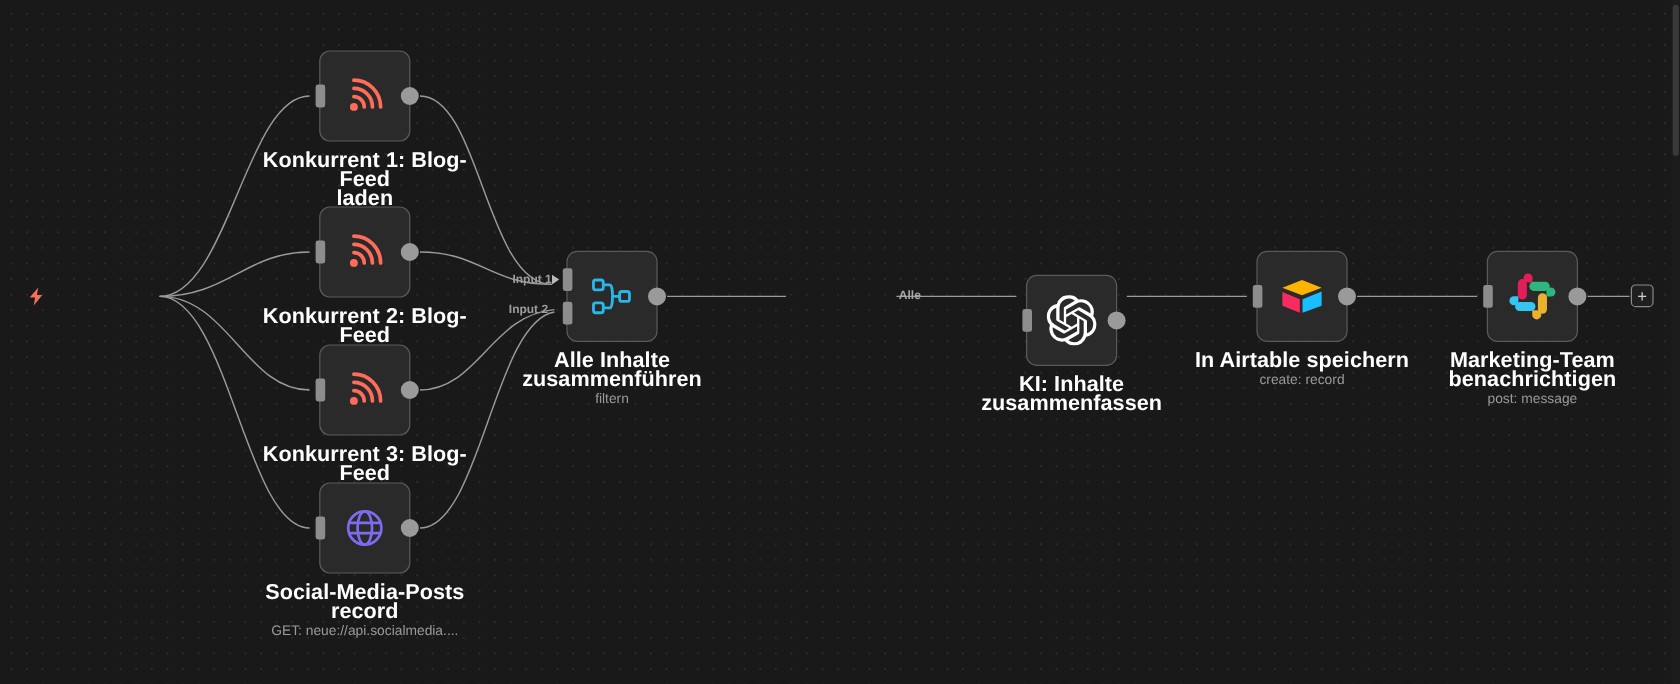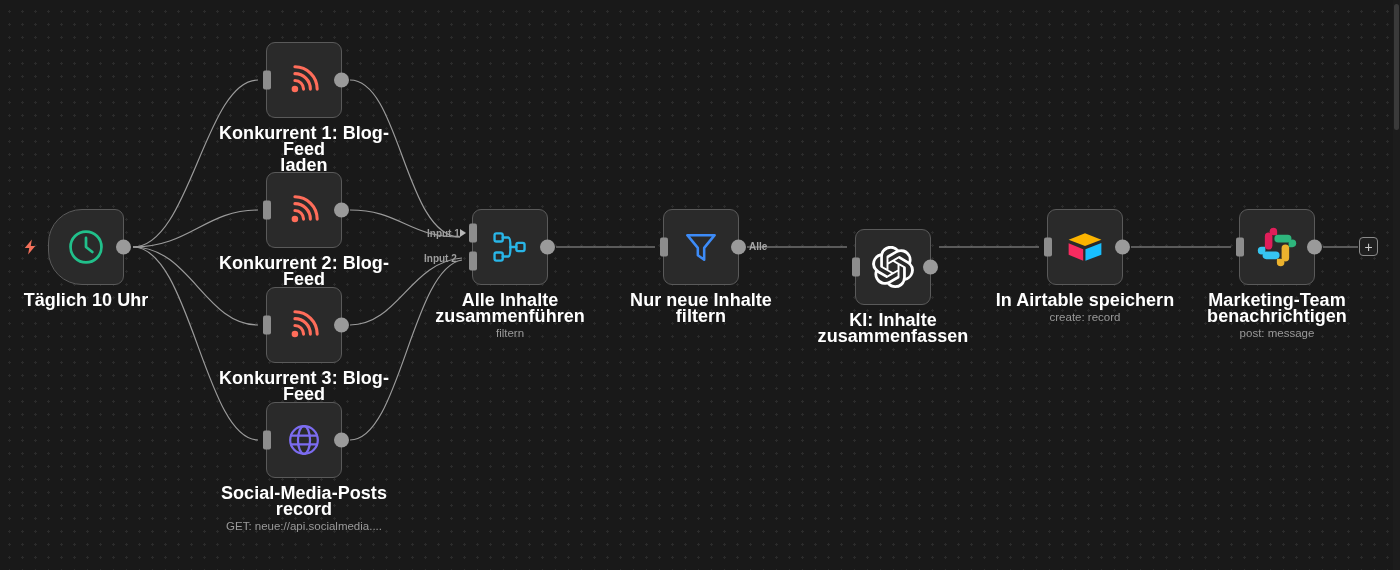--- a/index.html
+++ b/index.html
@@ -221,30 +221,20 @@
 
     <path class="edge-path" d="M 1323 247 L 1358 247"></path>
   </svg>
 
   <div id="trigger-bolt">
     <svg viewBox="0 0 24 24" width="18" height="20">
       <path d="M14.5 2 L5 13.2 H11 L9.5 22 L19 10.5 H13 Z" fill="#f3705a"></path>
     </svg>
   </div>
 
-  <div class="node trigger" style="left:48px; top:209px;">
-    <span class="node-icon">
-      <svg viewBox="0 0 44 44" width="40" height="40">
-        <circle cx="22" cy="22" r="17" fill="none" stroke="#21c08b" stroke-width="3"></circle>
-        <path d="M22 12 V22 L29 27.5" fill="none" stroke="#21c08b" stroke-width="3" stroke-linecap="round" stroke-linejoin="round"></path>
-      </svg>
-    </span>
-    <span class="port-out"></span>
-    <div class="node-label">Täglich 10 Uhr</div>
-  </div>
 
   <div class="node" style="left:266px; top:42px;">
     <span class="port-in"></span>
     <span class="node-icon">
       <svg viewBox="0 0 44 44" width="40" height="40">
         <circle cx="12" cy="32" r="3.6" fill="#ff6d5a"></circle>
         <path d="M12 22.5 A9.5 9.5 0 0 1 21.5 32" fill="none" stroke="#ff6d5a" stroke-width="3.4" stroke-linecap="round"></path>
         <path d="M12 15 A17 17 0 0 1 29 32" fill="none" stroke="#ff6d5a" stroke-width="3.4" stroke-linecap="round"></path>
         <path d="M12 7.5 A24.5 24.5 0 0 1 36.5 32" fill="none" stroke="#ff6d5a" stroke-width="3.4" stroke-linecap="round"></path>
       </svg>
@@ -314,30 +304,20 @@
     </span>
     <span class="port-out"></span>
     <div class="node-label">Alle Inhalte
 zusammenführen</div>
     <div class="node-sublabel sub-2line">filtern</div>
   </div>
 
   <div class="port-label" style="left:427px; top:228px;">Input 1</div>
   <div class="port-label" style="left:424px; top:253px;">Input 2</div>
 
-  <div class="node" style="left:663px; top:209px;">
-    <span class="port-in"></span>
-    <span class="node-icon">
-      <svg viewBox="0 0 44 44" width="40" height="40">
-        <path d="M7 9 H37 L25.5 23 V36 L18.5 31 V23 Z" fill="none" stroke="#3d8bf7" stroke-width="2.8" stroke-linejoin="round" stroke-linecap="round"></path>
-      </svg>
-    </span>
-    <span class="port-out"></span>
-    <div class="node-label">Nur neue Inhalte filtern</div>
-  </div>
   <div class="port-label kept" style="left:749px; top:241px;">Alle</div>
 
   <div class="node" style="left:855px; top:209px;margin-top:20px;">
     <span class="port-in"></span>
     <span class="node-icon">
       <svg viewBox="0 0 24 24" width="42" height="42">
         <path fill="#ffffff" d="M22.28 9.82a5.99 5.99 0 0 0-.52-4.91 6.05 6.05 0 0 0-6.51-2.9A6 6 0 0 0 4.98 4.18a5.99 5.99 0 0 0-4 2.9 6.05 6.05 0 0 0 .74 7.1 5.98 5.98 0 0 0 .51 4.9 6.05 6.05 0 0 0 6.52 2.9A5.98 5.98 0 0 0 13.26 24a6.06 6.06 0 0 0 5.77-4.21 5.99 5.99 0 0 0 4-2.9 6.06 6.06 0 0 0-.75-7.07zm-9.02 12.6a4.48 4.48 0 0 1-2.88-1.04l.14-.08 4.78-2.76a.8.8 0 0 0 .4-.68v-6.74l2.02 1.17a.07.07 0 0 1 .04.06v5.58a4.5 4.5 0 0 1-4.5 4.49zM3.6 18.3a4.47 4.47 0 0 1-.54-3.01l.14.09 4.79 2.76a.77.77 0 0 0 .78 0l5.84-3.37v2.33a.08.08 0 0 1-.03.07l-4.84 2.79a4.5 4.5 0 0 1-6.14-1.64zM2.34 7.9a4.49 4.49 0 0 1 2.35-1.97V11.6a.77.77 0 0 0 .39.68l5.81 3.35-2.02 1.17a.07.07 0 0 1-.07 0l-4.83-2.8A4.5 4.5 0 0 1 2.34 7.9zm16.6 3.86L13.1 8.38 15.12 7.2a.07.07 0 0 1 .07 0l4.83 2.79a4.49 4.49 0 0 1-.68 8.1v-5.66a.8.8 0 0 0-.4-.68zm2.01-3.02l-.14-.09-4.78-2.79a.78.78 0 0 0-.79 0L9.4 9.23V6.9a.07.07 0 0 1 .03-.07l4.83-2.79a4.5 4.5 0 0 1 6.68 4.65zM8.3 12.87l-2.02-1.17a.08.08 0 0 1-.04-.06V6.07a4.5 4.5 0 0 1 7.37-3.45l-.14.08L8.7 5.46a.8.8 0 0 0-.4.68zm1.1-2.37L12 9l2.6 1.5v3L12 15l-2.6-1.5z"></path>
       </svg>
     </span>
     <span class="port-out"></span>

